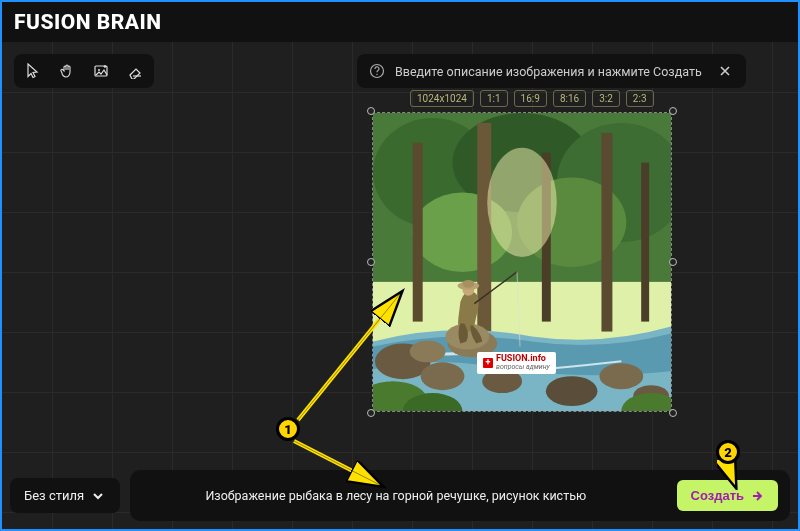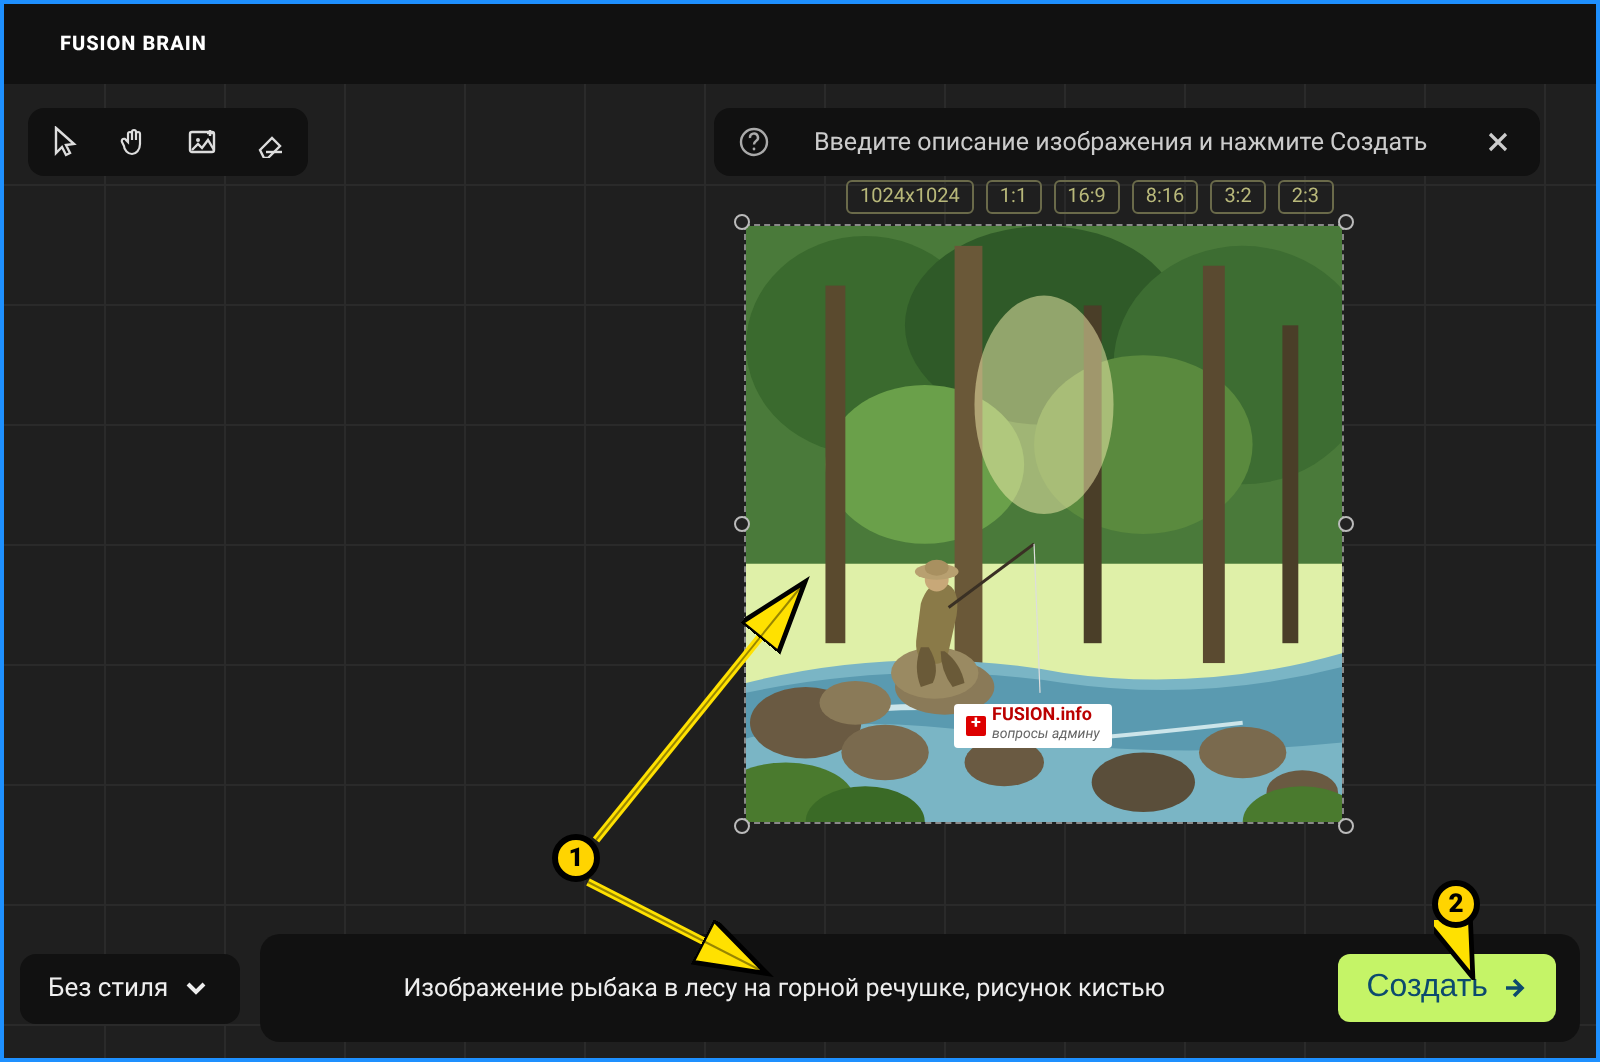--- a/index.html
+++ b/index.html
@@ -14,24 +14,23 @@
   }
   .header {
     height: 40px;
     background: #111;
     display: flex;
     align-items: center;
     padding: 0 12px;
   }
   .logo {
     font-weight: 800;
-    font-size: 10px;
+    font-size: 21px;
     letter-spacing: 0.5px;
     color: #fff;
-    margin-left: 16px;
   }
   .stage {
     position: absolute;
     top: 40px; left: 0; right: 0; bottom: 0;
     background: #1f1f1f;
     background-image:
       linear-gradient(#2a2a2a 1px, transparent 1px),
       linear-gradient(90deg, #2a2a2a 1px, transparent 1px);
     background-size: 60px 60px;
     background-position: -10px -10px;
@@ -53,33 +52,33 @@
     cursor: pointer;
   }
   .hint-bar {
     position: absolute;
     top: 12px; left: 355px;
     background: #111;
     border-radius: 8px;
     padding: 8px 12px;
     display: flex;
     align-items: center;
-    gap: 22px;
+    gap: 10px;
     font-size: 12.5px;
     color: #ccc;
   }
   .hint-close {
     width: 18px; height: 18px;
     display: flex; align-items: center; justify-content: center;
     color: #ccc; cursor: pointer;
     margin-left: 4px;
   }
   .size-row {
     position: absolute;
-    top: 48px; left: 421px;
+    top: 48px; left: 408px;
     display: flex;
     gap: 6px;
   }
   .size-chip {
     border: 1px solid #6a6a4a;
     color: #b8b87a;
     font-size: 10px;
     padding: 2px 6px;
     border-radius: 3px;
     cursor: pointer;
@@ -159,26 +158,26 @@
     gap: 27px;
   }
   .prompt-text {
     flex: 1;
     font-size: 12.5px;
     color: #eee;
     text-align: center;
   }
   .create-btn {
     background: #c5f467;
-    color: #0c4a6e;
+    color: #a21caf;
     border: none;
     border-radius: 6px;
     padding: 8px 14px;
-    font-size: 16px;
-    font-weight: 400;
+    font-size: 13px;
+    font-weight: 700;
     display: flex;
     align-items: center;
     gap: 6px;
     cursor: pointer;
   }
   
   .anno-circle {
     position: absolute;
     width: 24px; height: 24px;
     border: 3px solid #000;

